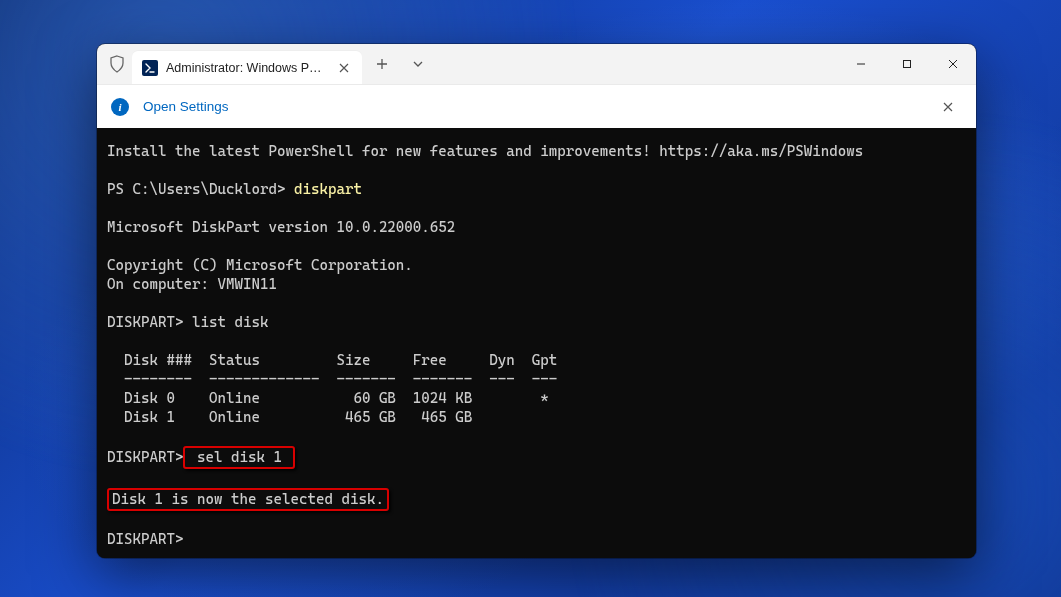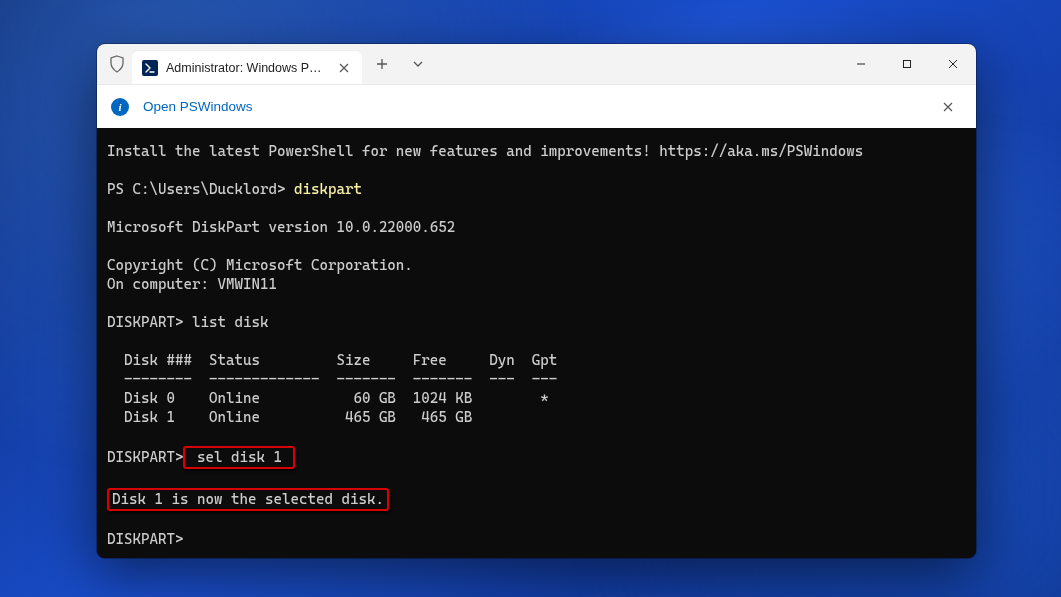--- a/index.html
+++ b/index.html
@@ -174,21 +174,21 @@
       <div class="winbtn close">
         <svg width="10" height="10" viewBox="0 0 10 10">
             <path d="M1 1 L9 9 M9 1 L1 9" stroke="#222" stroke-width="1"></path>
           </svg>
       </div>
     </div>
   </div>
 
   <div class="infobar">
     <span class="info-icon">i</span>
-    <span class="link">Open PSWindows</span>
+    <span class="link">Open Settings</span>
     <span class="spacer"></span>
     <span class="info-close">
       <svg width="10" height="10" viewBox="0 0 10 10">
           <path d="M1 1 L9 9 M9 1 L1 9" stroke="#555" stroke-width="1.2"></path>
         </svg>
     </span>
   </div>
 
   <div class="term"><span>Install the latest PowerShell for new features and improvements! https://aka.ms/PSWindows</span>
 

